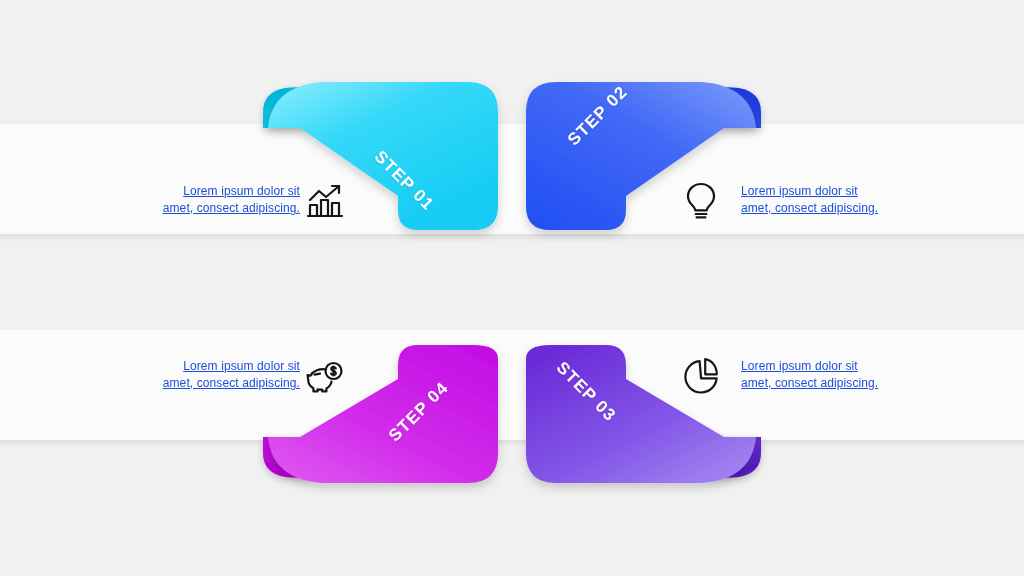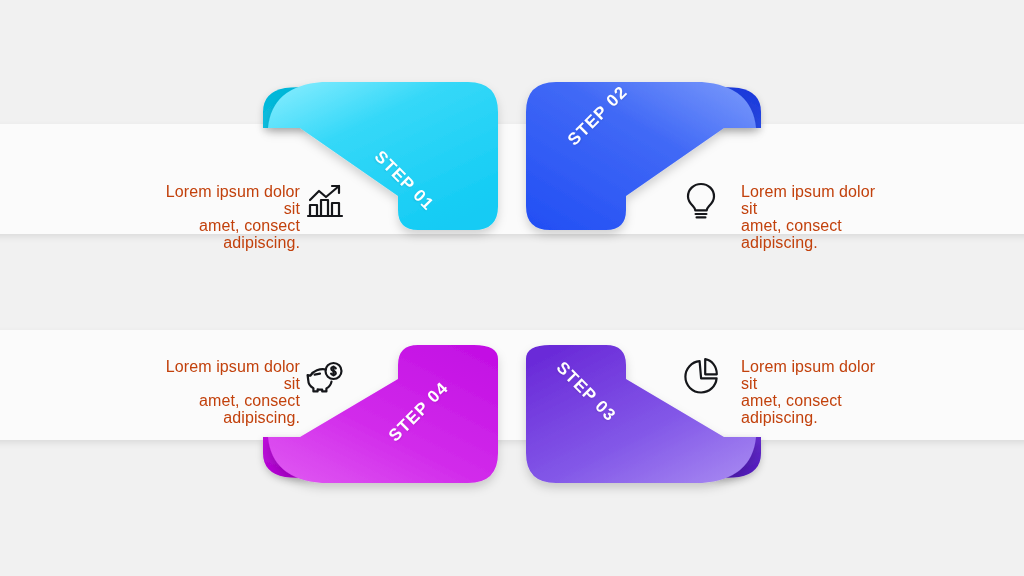--- a/index.html
+++ b/index.html
@@ -18,25 +18,26 @@
     box-shadow:0 3px 7px rgba(0,0,0,0.09);
   }
   .panel.top  { left:-20px; right:-20px; top:124px;  height:110px; }
   .panel.bot  { left:-20px; right:-20px; top:330px;  height:110px; }
 
   svg.ribbons { position:absolute; inset:0; width:1024px; height:576px; }
 
   
   .desc {
     position:absolute;
-    font-size:16px;
+    font-size:12px;
     line-height:17px;
-    color:#c2410c;
+    color:#1d4ed8;
     letter-spacing:.1px;
     width:150px;
+    text-decoration:underline;
   }
   .desc.r { text-align:right; }
   .desc.l { text-align:left; }
 
   .ico { position:absolute; width:40px; height:40px; color:#15161a; }
   .ico svg { width:100%; height:100%; display:block; }
 
   
   #desc-01 { left:150px; top:183px; }
   #ico-01  { left:305px; top:181px; }

